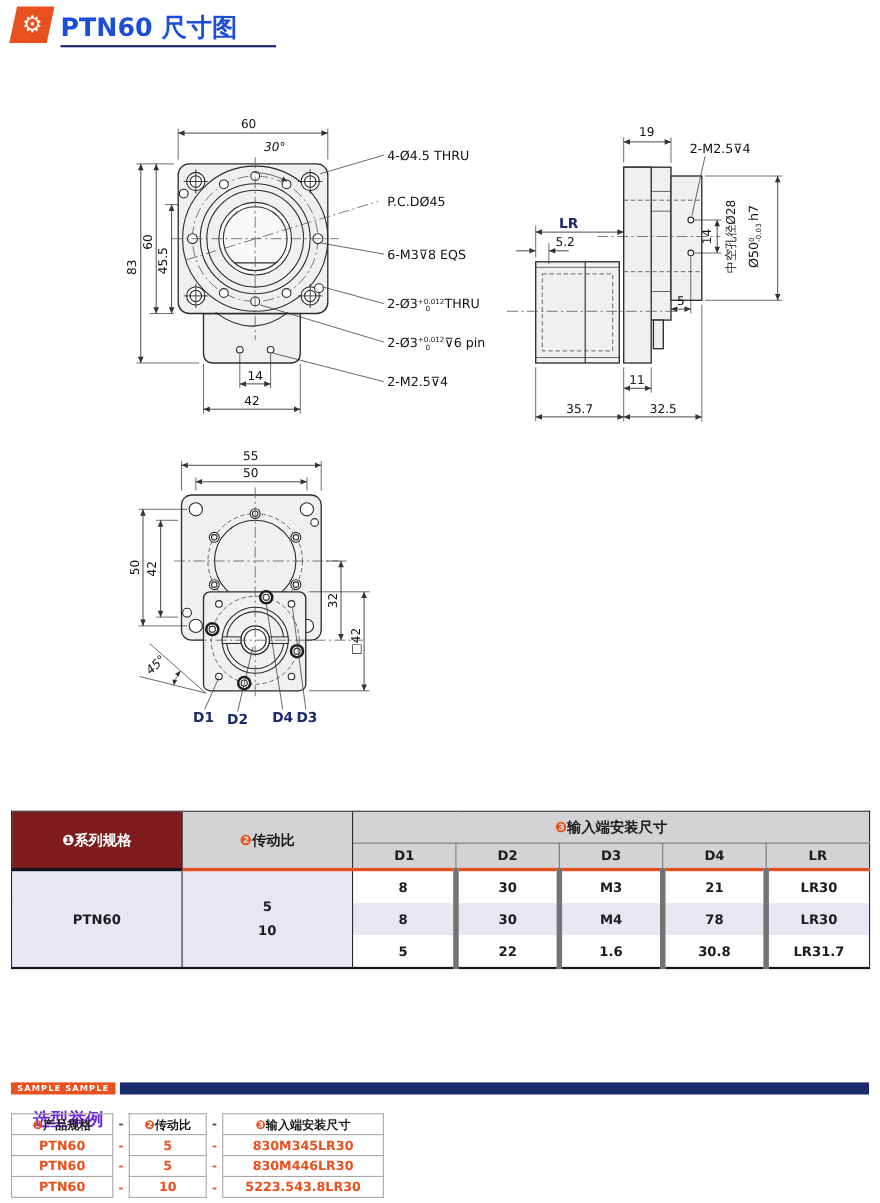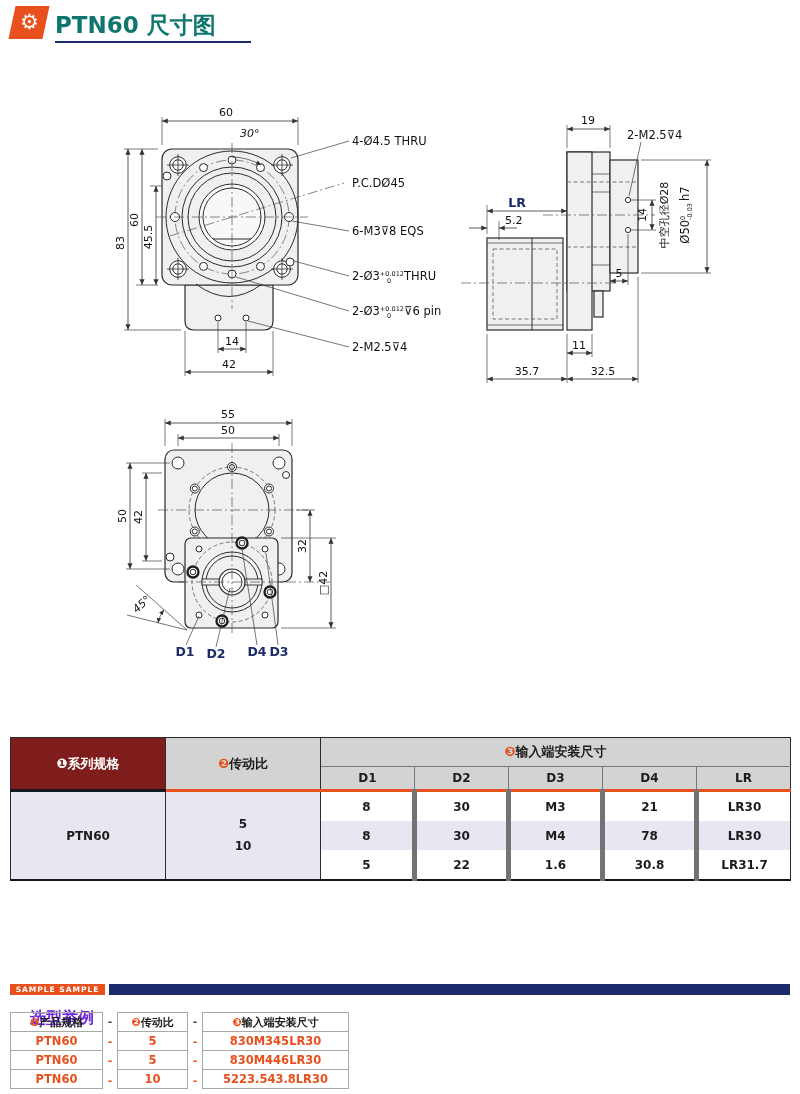--- a/index.html
+++ b/index.html
@@ -2,21 +2,21 @@
 <html><head>
 <meta charset="utf-8">
 <style>
   html,body{margin:0;padding:0;background:#fff;}
   .page{position:relative;width:800px;height:1094px;background:#fff;overflow:hidden;
         font-family:"DejaVu Sans","Liberation Sans",sans-serif;}
   
   .logo{position:absolute;left:12px;top:6px;width:34px;height:33px;background:#e8501e;
         transform:skewX(-12deg);display:flex;align-items:center;justify-content:center;}
   .logo span{transform:skewX(12deg);color:#fff;font-size:21px;line-height:1;}
-  .title{position:absolute;left:55px;top:10px;font-size:23px;font-weight:bold;color:#0f766e;}
+  .title{position:absolute;left:55px;top:10px;font-size:23px;font-weight:bold;color:#1d4ed8;}
   .title-underline{position:absolute;left:55px;top:41px;width:196px;height:2px;background:#1b2a6b;}
   
   svg{position:absolute;}
   .ol{fill:#eef0f1;stroke:#2b2b2b;stroke-width:1.2;}
   .ln{fill:none;stroke:#2b2b2b;stroke-width:1;}
   .thin{fill:none;stroke:#3a3a3a;stroke-width:0.7;}
   .cl{fill:none;stroke:#555;stroke-width:0.7;stroke-dasharray:10 3 2 3;}
   .dsh{fill:none;stroke:#555;stroke-width:0.8;stroke-dasharray:4 2.5;}
   .dim{fill:none;stroke:#333;stroke-width:0.8;}
   .ext{stroke:#333;stroke-width:0.65;}

